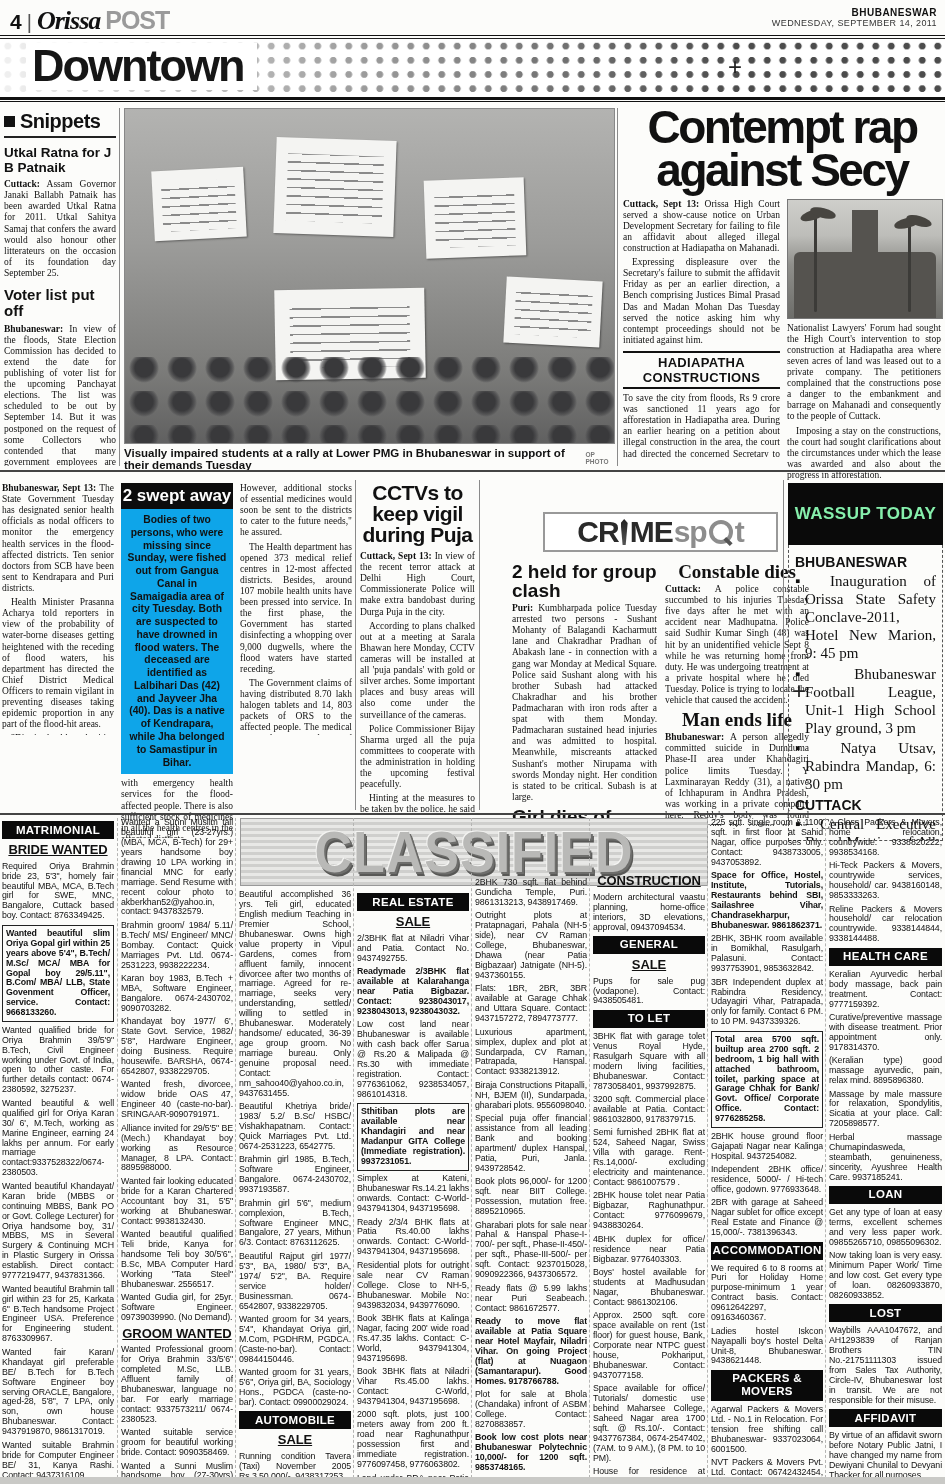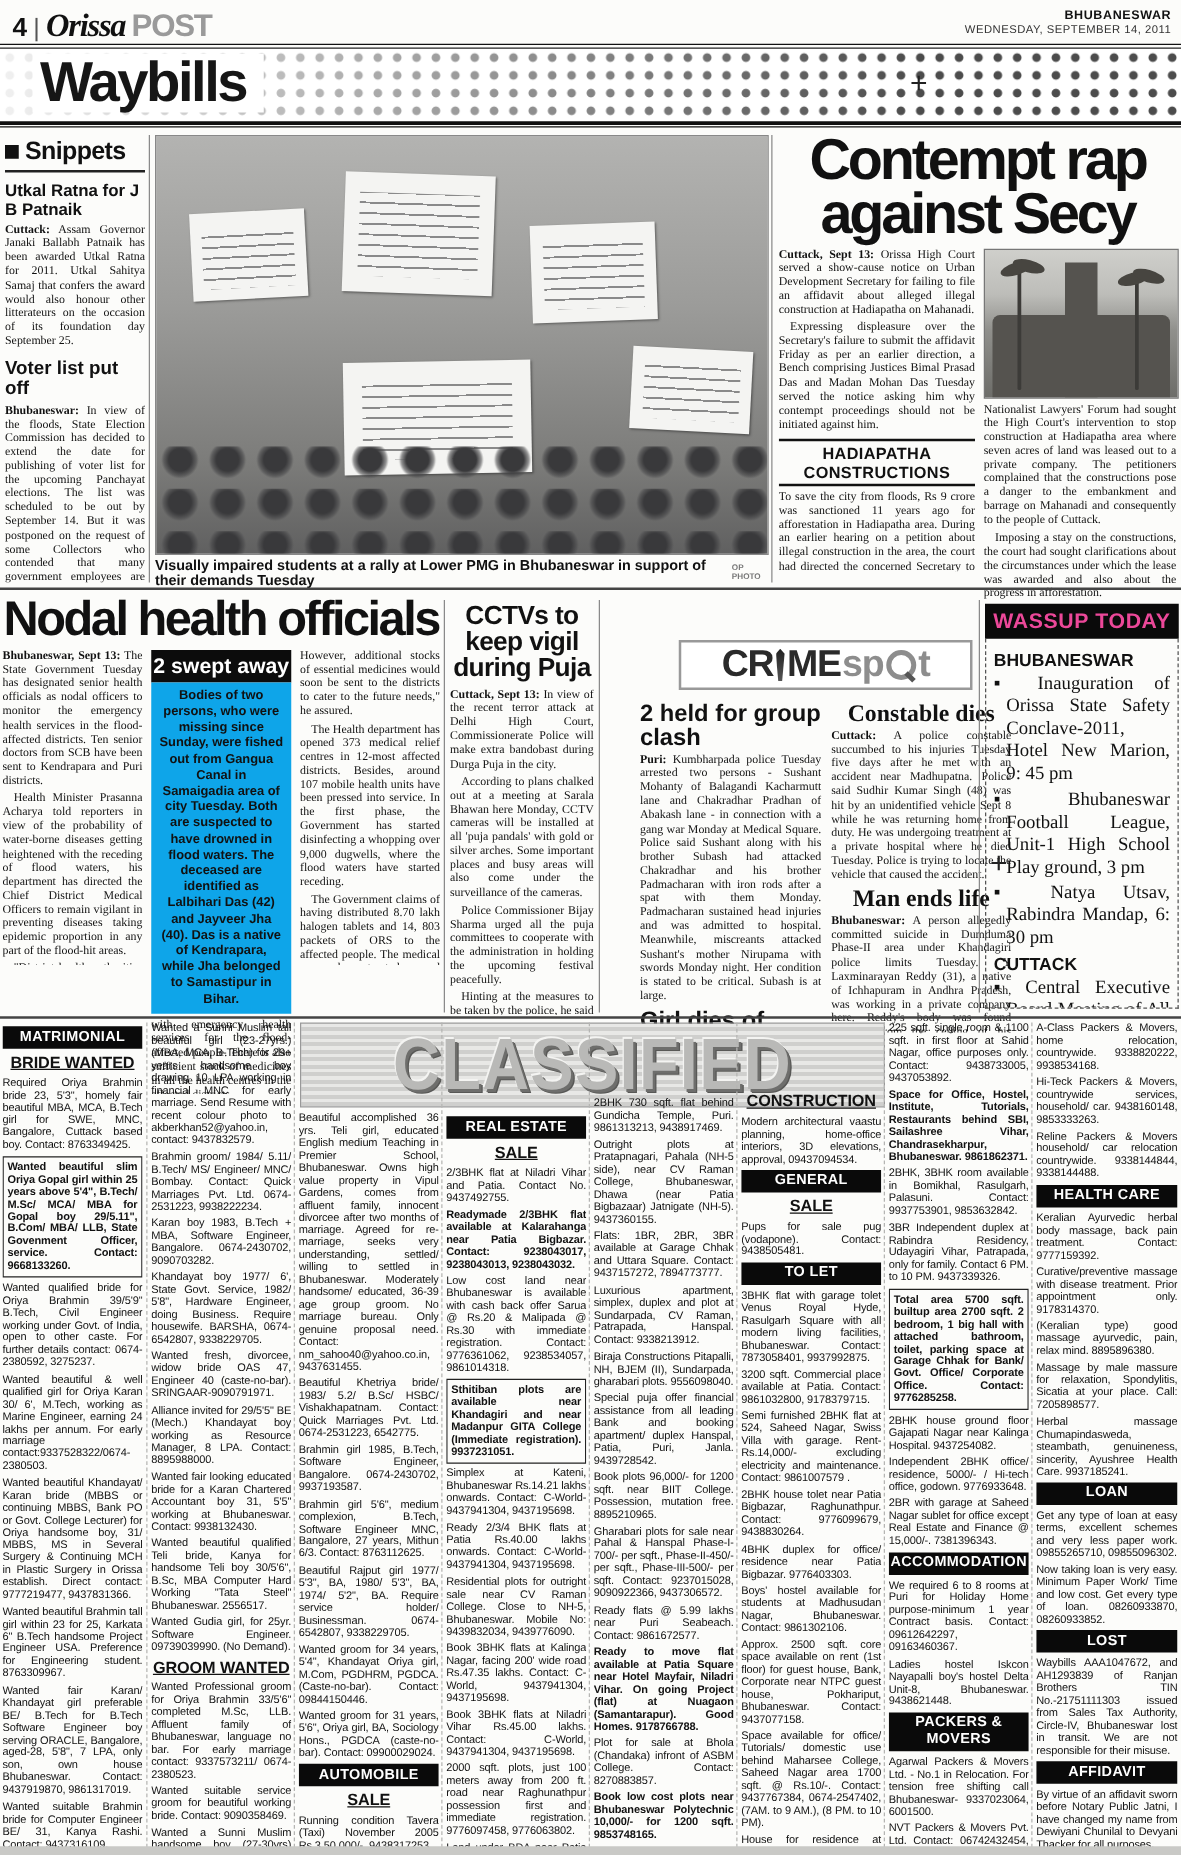--- a/index.html
+++ b/index.html
@@ -68,22 +68,22 @@
   .cl-black{font:700 30px/1 "Liberation Sans",sans-serif;letter-spacing:-1px;color:#2a2a2a;}
   .cl-gray{font:700 30px/1 "Liberation Sans",sans-serif;letter-spacing:-1px;color:#8d8d8d;}
   .knife-icon{width:7px;height:26px;background:linear-gradient(#222,#555);
     clip-path:polygon(50% 0,100% 15%,72% 100%,28% 100%,0 15%);margin:0 1px;}
   .magnifier-icon{width:16px;height:16px;border:4px solid #8d8d8d;border-radius:50%;position:relative;margin:0 1px;}
   .magnifier-icon::after{content:"";position:absolute;width:4px;height:9px;background:#555;
     left:13px;top:13px;transform:rotate(-45deg);}
   .story-h{font:700 19px/1 "Liberation Sans",sans-serif;margin:4px 0 3px;}
   .story-h.ctr{text-align:center;font-family:Liberation Serif, serif;}
   
-  .wassup-bar{background:#0a0a0a;color:#ec4899;font:700 17px "Liberation Sans",sans-serif;
-    text-align:center;padding:4px 0;letter-spacing:.5px;}
+  .wassup-bar{background:#0a0a0a;color:#86efac;font:700 17px "Liberation Sans",sans-serif;
+    text-align:center;padding:21px 0;letter-spacing:.5px;}
   .wassup-box{border:1.5px dashed #555;border-top:none;padding:5px 6px;height:285px;overflow:hidden;}
   .b-city{font:700 14px "Liberation Sans",sans-serif;margin:4px 0 2px;}
   .b-item{font-size:15px;line-height:1.2;text-align:justify;padding-left:10px;text-indent:-10px;margin:0 0 2.5px;}
   .b-item::before{content:"▪ ";}
   
   .clogo{top:818px;left:240px;width:466px;height:66px;border:1px solid #999;
     background:repeating-linear-gradient(180deg,#e8e8e6 0 3px,#cfcfcd 3px 6px);
     display:flex;align-items:center;justify-content:center;overflow:hidden;}
   .clogo span{font:700 52px/1 "Liberation Sans",sans-serif;letter-spacing:1px;color:#b9b9b7;
     text-shadow:2px 2px 0 #6e6e6c,3px 3px 0 #585856,-1px -1px 0 #f4f4f2;transform:scaleY(1.12);}
@@ -110,21 +110,21 @@
     <span class="brand-it">Orissa</span>
     <span class="brand-post">POST</span>
   </div>
   <div class="abs mast-right">
     <div class="mast-city">BHUBANESWAR</div>
     <div class="mast-date">WEDNESDAY, SEPTEMBER 14, 2011</div>
   </div>
   <div class="abs rule" style="top:35px;left:0;width:945px;height:1px;"></div>
 
   <div class="abs band">
-    <div class="band-title">Waybills</div>
+    <div class="band-title">Downtown</div>
     <span class="cross abs" style="left:728px;top:14px;">+</span>
   </div>
   <div class="abs rule" style="top:101px;left:0;width:945px;height:1px;"></div>
 
   <div class="abs" style="top:110px;left:4px;width:112px;height:356px;overflow:hidden;">
     <div class="snip-head">
       <span class="snip-sq"></span>
       <span class="snip-title">Snippets</span>
     </div>
     <div class="snip-h">Utkal Ratna for J B Patnaik</div>
@@ -182,21 +182,20 @@
           <span class="credit">PNN</span>
         </div>
       </div>
     </div>
   </div>
 
   <div class="abs hrule" style="top:470px;height:2px;"></div>
 
   <div class="abs" style="top:477px;left:2px;width:350px;">
     <div class="h-lg">
-      <div>Nodal health officials</div>
     </div>
     <div style="display:flex;gap:7px;margin-top:6px;">
       <div class="news" style="width:112px;height:252px;overflow:hidden;">
         <p class="noind"><b>Bhubaneswar, Sept 13:</b> <span>The State Government Tuesday has designated senior health officials as nodal officers to monitor the emergency health services in the flood-affected districts. Ten senior doctors from SCB have been sent to Kendrapara and Puri districts.</span></p>
         <p>Health Minister Prasanna Acharya told reporters in view of the probability of water-borne diseases getting heightened with the receding of flood waters, his department has directed the Chief District Medical Officers to remain vigilant in preventing diseases taking epidemic proportion in any part of the flood-hit areas.</p>
         <p>"District health authorities have been asked to remain ready</p>
       </div>
       <div style="width:112px;">
         <div class="graybox-head">2 swept away</div>
         <div class="graybox-body">Bodies of two persons, who were missing since Sunday, were fished out from Gangua Canal in Samaigadia area of city Tuesday. Both are suspected to have drowned in flood waters. The deceased are identified as Lalbihari Das (42) and Jayveer Jha (40). Das is a native of Kendrapara, while Jha belonged to Samastipur in Bihar.</div>

